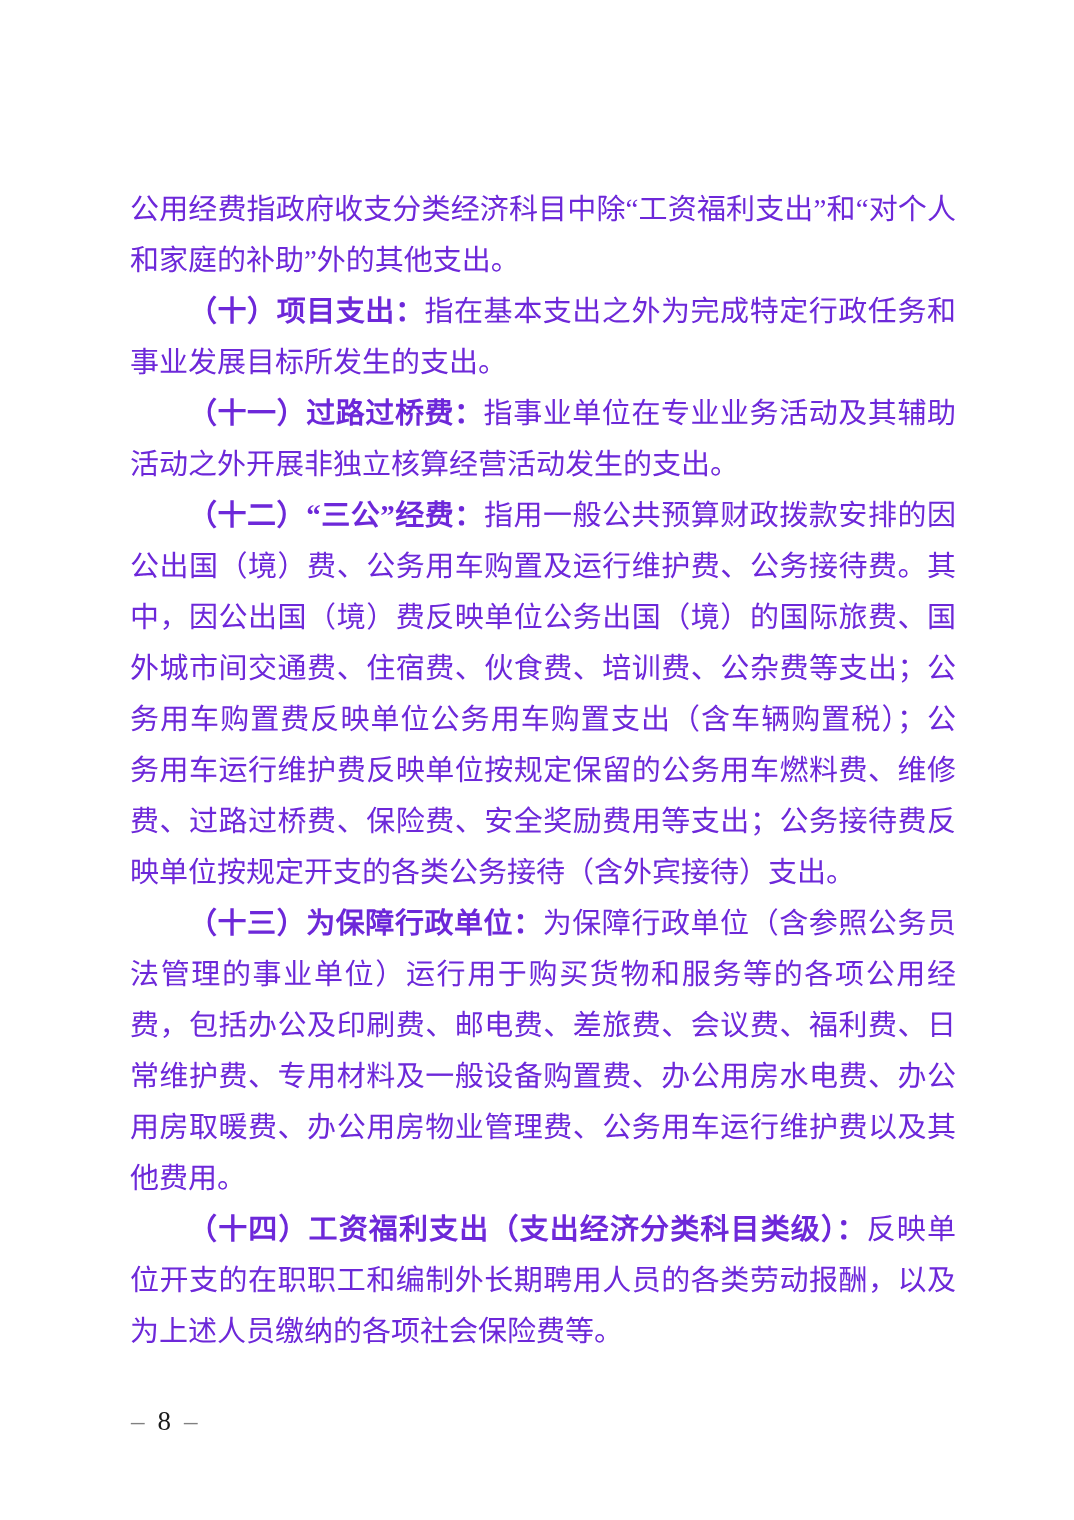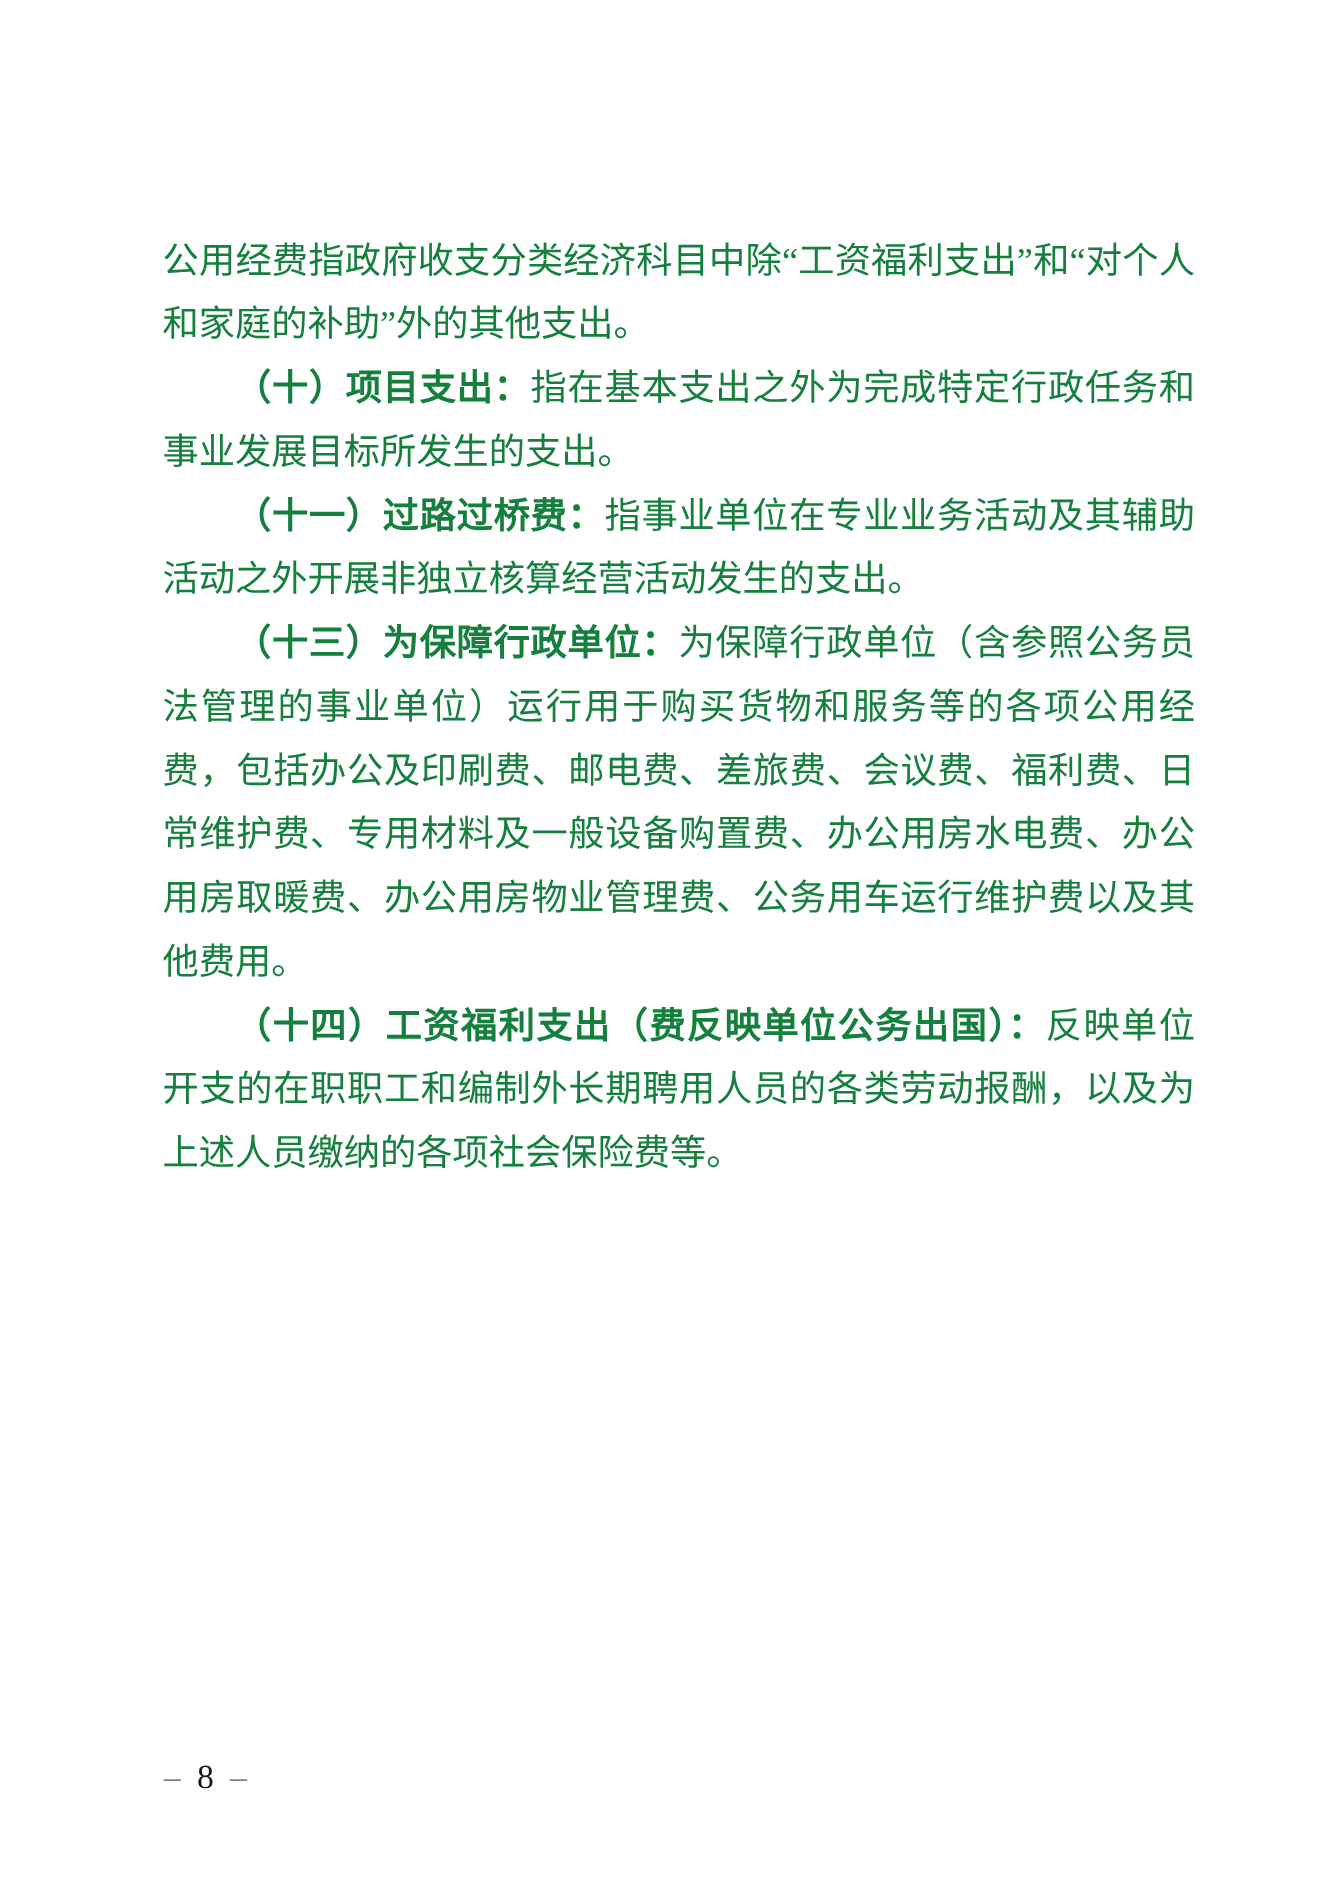--- a/index.html
+++ b/index.html
@@ -17,21 +17,21 @@
   .page {
     position: absolute;
     inset: 0;
     background: #ffffff;
   }
   .text-block {
     position: absolute;
     left: 130px;
     top: 184px;
     width: 826px;
-    color: #15803d;
+    color: #6d28d9;
     font-size: 29px;
     line-height: 51px;
   }
   .para {
     margin: 0;
     padding: 0;
     text-align: justify;
     text-justify: inter-ideograph;
   }
   .para.indent {
@@ -62,22 +62,23 @@
 </style>
 </head>
 <body>
 
 <div class="page">
 
   <div class="text-block" id="paragraphs">
       <p class="para">公用经费指政府收支分类经济科目中除“工资福利支出”和“对个人和家庭的补助”外的其他支出。</p>
       <p class="para indent"><span class="lead">（十）项目支出：</span>指在基本支出之外为完成特定行政任务和事业发展目标所发生的支出。</p>
       <p class="para indent"><span class="lead">（十一）过路过桥费：</span>指事业单位在专业业务活动及其辅助活动之外开展非独立核算经营活动发生的支出。</p>
+      <p class="para indent"><span class="lead">（十二）“三公”经费：</span>指用一般公共预算财政拨款安排的因公出国（境）费、公务用车购置及运行维护费、公务接待费。其中，因公出国（境）费反映单位公务出国（境）的国际旅费、国外城市间交通费、住宿费、伙食费、培训费、公杂费等支出；公务用车购置费反映单位公务用车购置支出（含车辆购置税）；公务用车运行维护费反映单位按规定保留的公务用车燃料费、维修费、过路过桥费、保险费、安全奖励费用等支出；公务接待费反映单位按规定开支的各类公务接待（含外宾接待）支出。</p>
       <p class="para indent"><span class="lead">（十三）为保障行政单位：</span>为保障行政单位（含参照公务员法管理的事业单位）运行用于购买货物和服务等的各项公用经费，包括办公及印刷费、邮电费、差旅费、会议费、福利费、日常维护费、专用材料及一般设备购置费、办公用房水电费、办公用房取暖费、办公用房物业管理费、公务用车运行维护费以及其他费用。</p>
-      <p class="para indent"><span class="lead">（十四）工资福利支出（费反映单位公务出国）：</span>反映单位开支的在职职工和编制外长期聘用人员的各类劳动报酬，以及为上述人员缴纳的各项社会保险费等。</p>
+      <p class="para indent"><span class="lead">（十四）工资福利支出（支出经济分类科目类级）：</span>反映单位开支的在职职工和编制外长期聘用人员的各类劳动报酬，以及为上述人员缴纳的各项社会保险费等。</p>
     </div>
 
   <div class="footer">
     <span class="dash">–</span>
     <span class="pagenum">8</span>
     <span class="dash">–</span>
   </div>
 
 </div>
 

